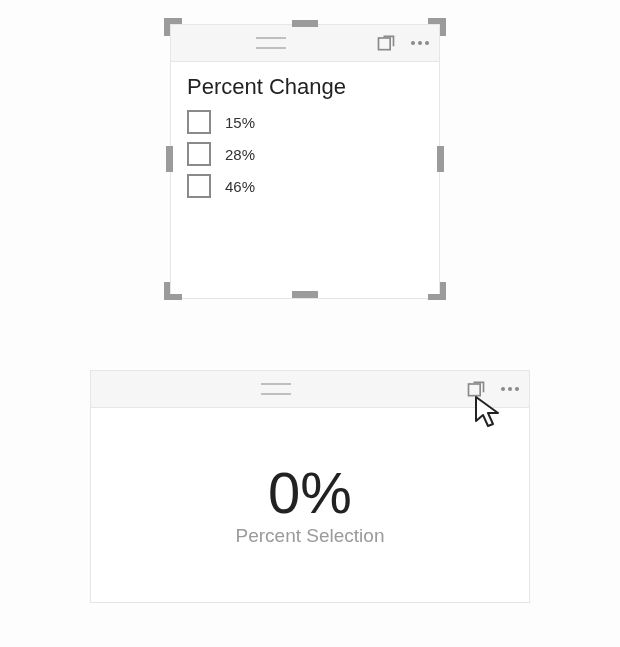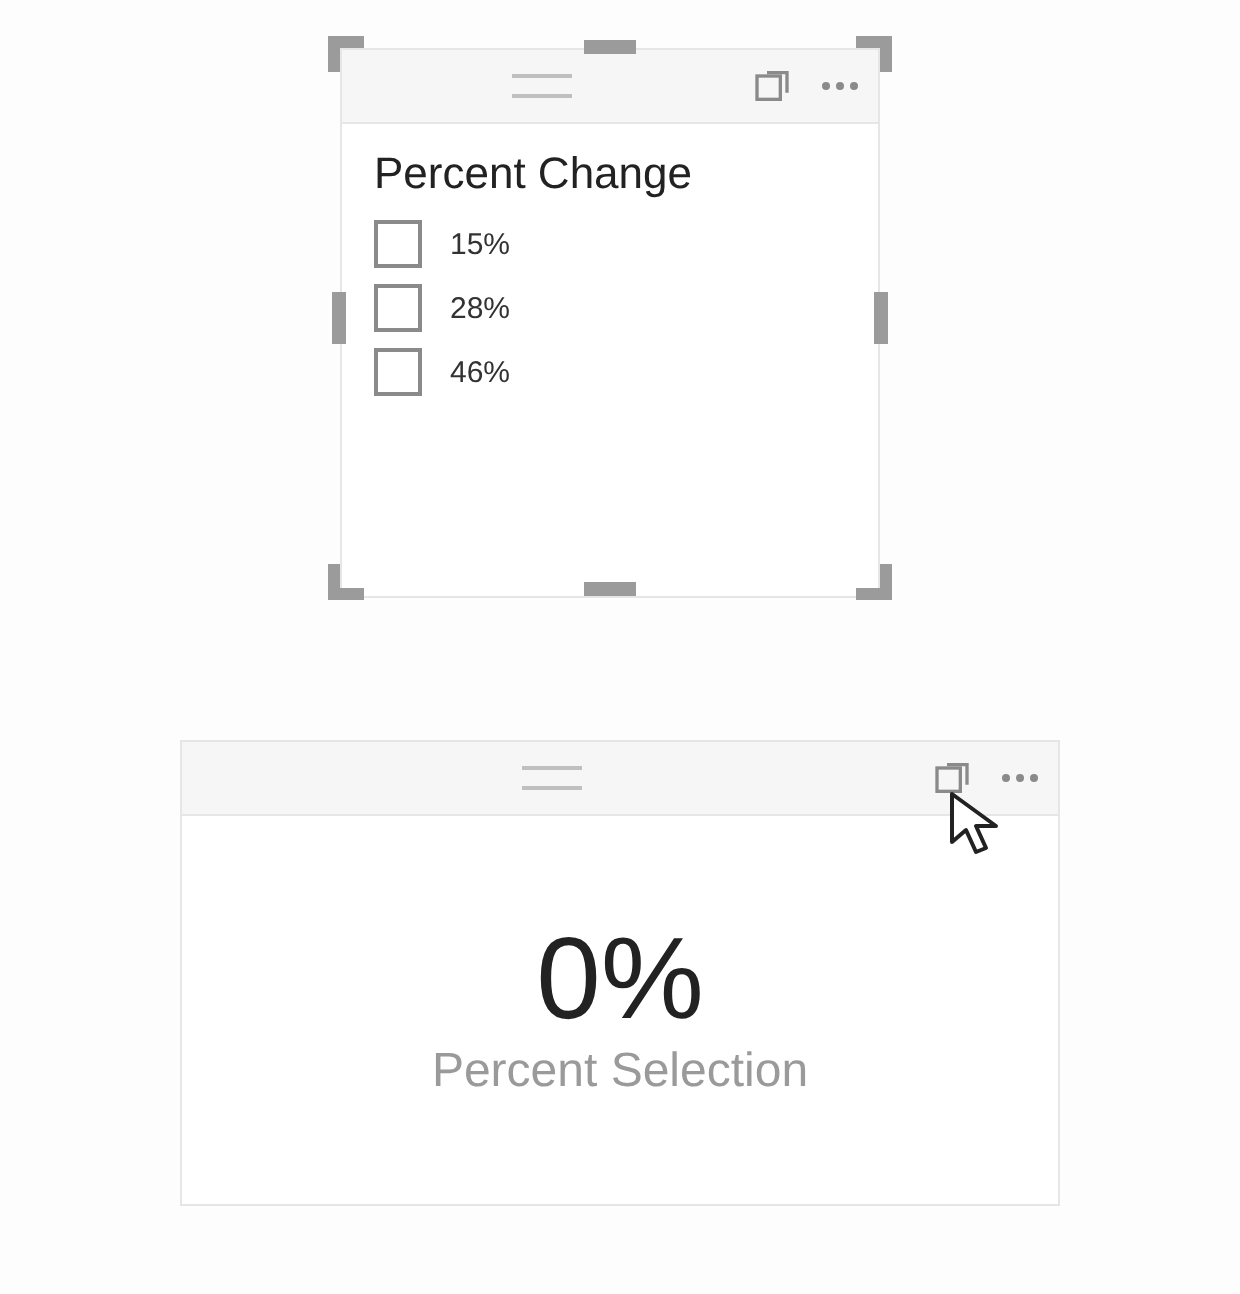--- a/index.html
+++ b/index.html
@@ -130,21 +130,21 @@
     align-items: center;
     justify-content: center;
   }
   .card-value {
     font-size: 58px;
     font-weight: 400;
     color: #222;
     line-height: 1.05;
   }
   .card-label {
-    font-size: 24px;
+    font-size: 19px;
     color: #9a9a9a;
     font-weight: 300;
     margin-top: 2px;
   }
 
   
   .cursor {
     position: absolute;
     left: 474px;
     top: 395px;

